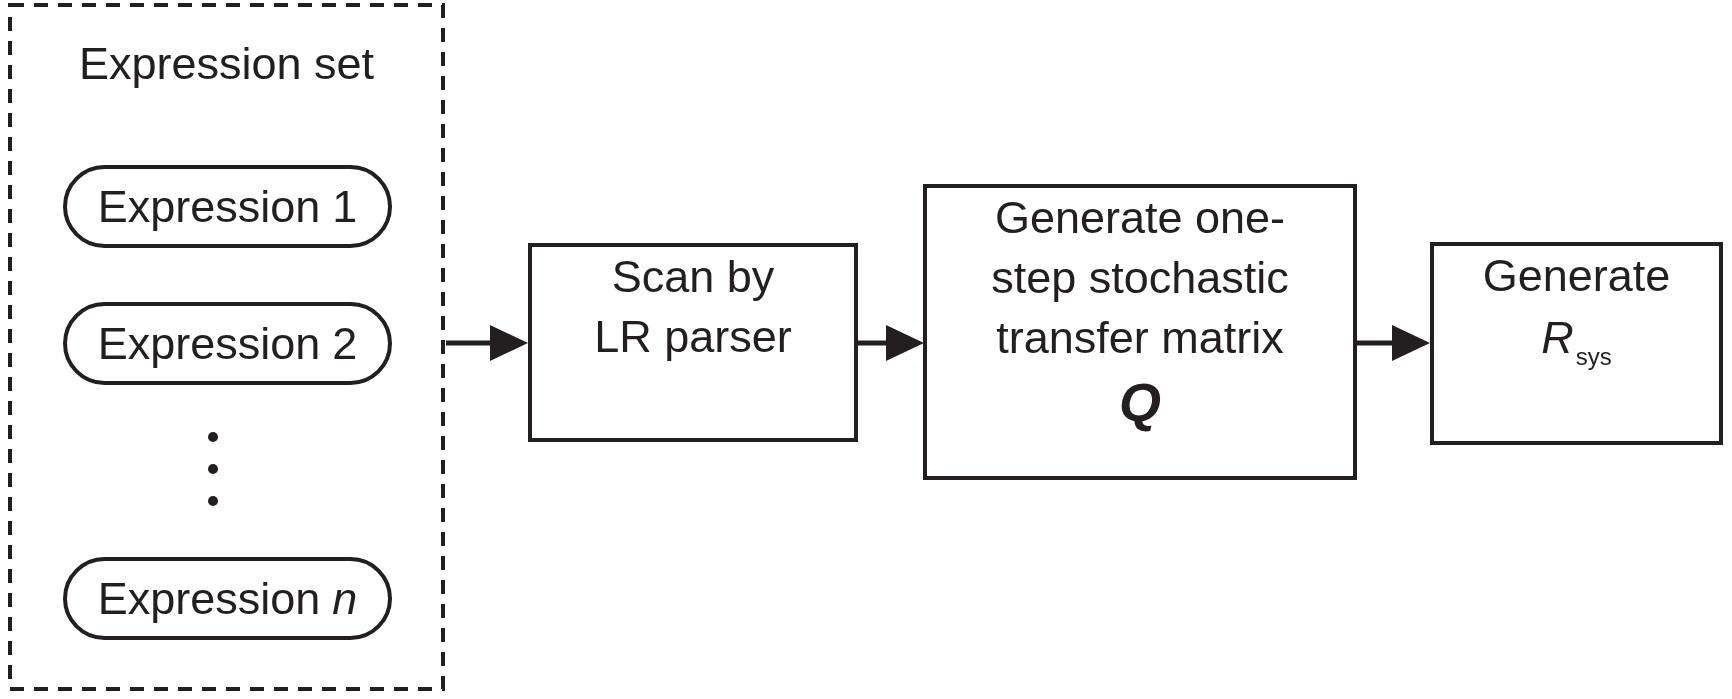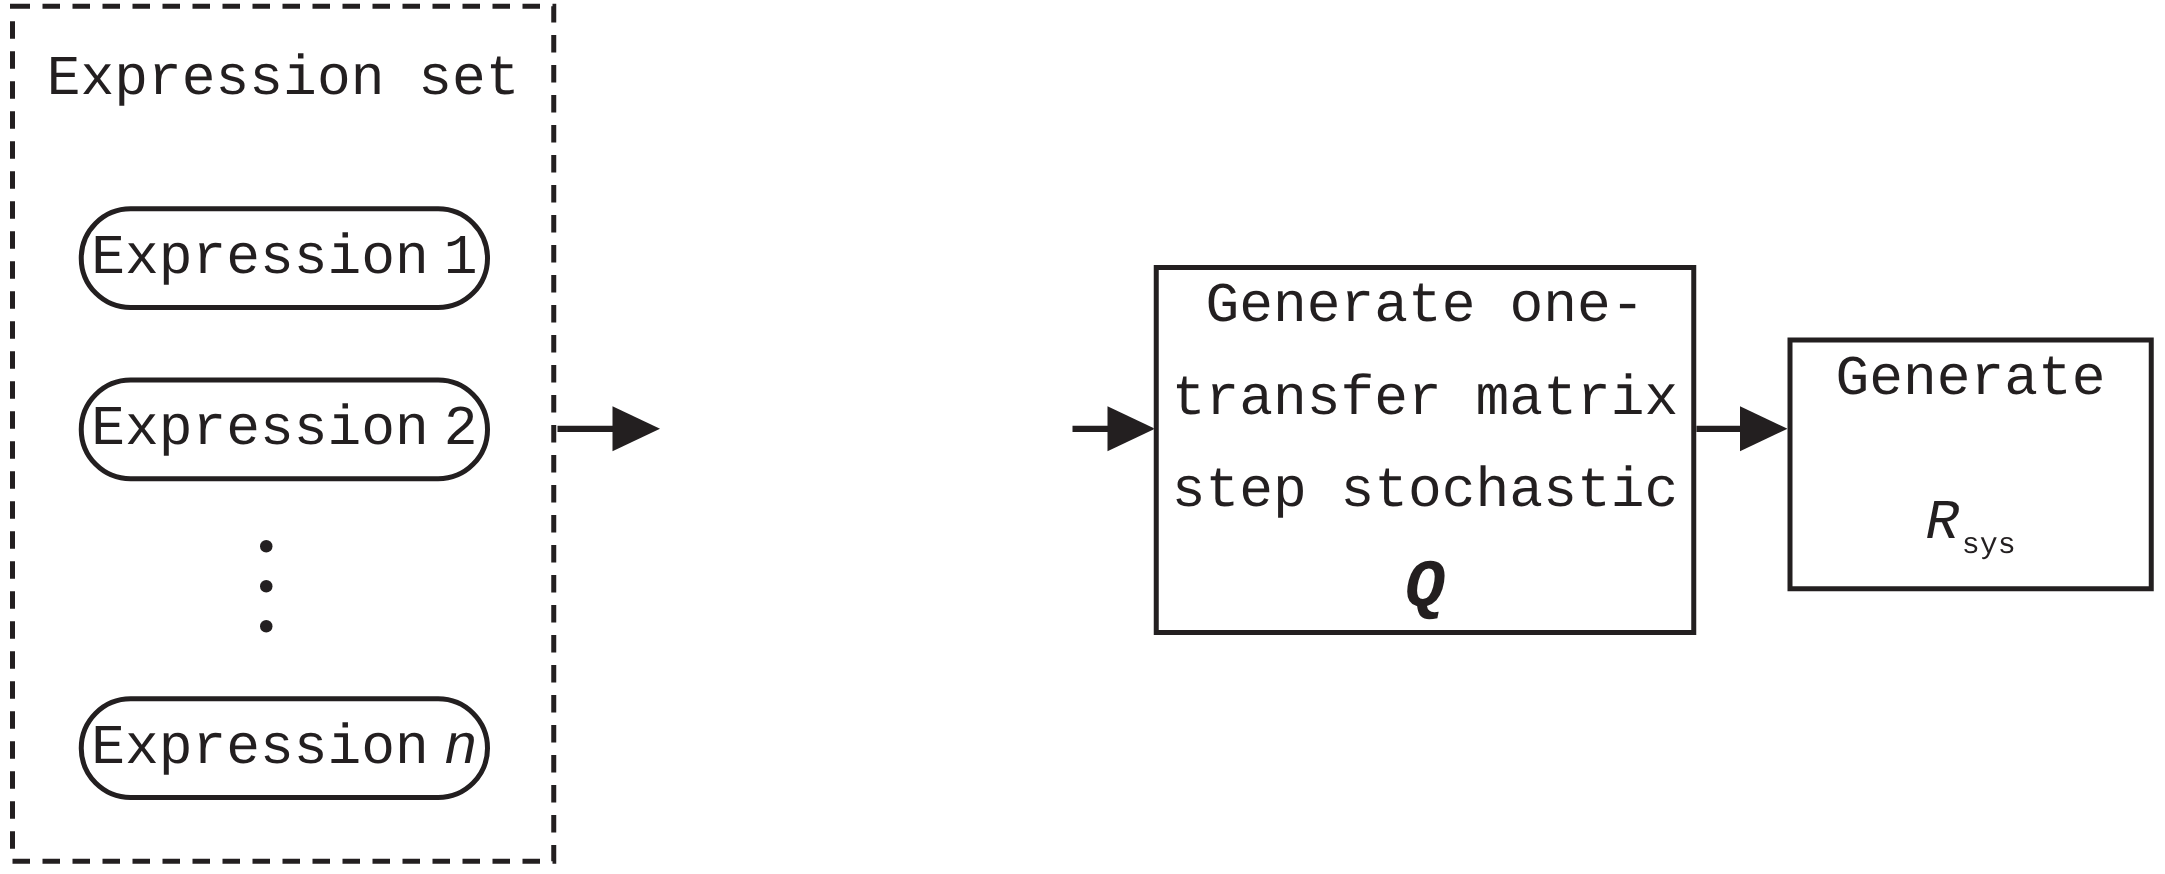--- a/index.html
+++ b/index.html
@@ -2,21 +2,21 @@
 <html style="--ink: #231f20;"><head>
 <meta charset="utf-8">
 <style>
   :root { --ink: #231f20; }
   html, body { margin: 0; padding: 0; background: #ffffff; }
   .canvas {
     position: relative;
     width: 1732px;
     height: 699px;
     background: #ffffff;
-    font-family: Liberation Mono, monospace;
+    font-family: Liberation Sans, sans-serif;
     color: var(--ink);
     overflow: hidden;
   }
   svg.overlay {
     position: absolute;
     left: 0; top: 0;
     width: 1732px; height: 699px;
     z-index: 0;
   }
   .dashed-rect {
@@ -73,27 +73,26 @@
   }
 
   .box {
     position: absolute;
     box-sizing: border-box;
     border: 4px solid var(--ink);
     background: #ffffff;
     display: flex;
     flex-direction: column;
     align-items: center;
-    justify-content: space-between;
+    justify-content: flex-start;
     text-align: center;
     font-size: 45px;
     line-height: 60px;
     z-index: 1;
     white-space: nowrap;
-    margin-top: 28px;
   }
   .box-scan      { left: 528px;  top: 243px; width: 330px; height: 199px; }
   .box-generate  { left: 923px;  top: 184px; width: 434px; height: 296px; }
   .box-calculate { left: 1430px; top: 242px; width: 293px; height: 203px; }
 
   .q-symbol {
     font-size: 54px;
     font-weight: bold;
     font-style: italic;
     line-height: 64px;
@@ -149,25 +148,29 @@
     <div class="dot"></div>
     <div class="dot"></div>
   </div>
 
   <div class="pill pill-n">
     <span>Expression</span>
       <span class="sep"></span>
     <span class="var-italic">n</span>
   </div>
 
+  <div class="box box-scan">
+    <div>Scan by</div>
+    <div>LR parser</div>
+  </div>
 
   <div class="box box-generate">
     <div>Generate one-</div>
+    <div>step stochastic</div>
     <div>transfer matrix</div>
-    <div>step stochastic</div>
     <div class="q-symbol">Q</div>
   </div>
 
   <div class="box box-calculate">
     <div>Generate</div>
     <div class="r-line">
       <span class="r-symbol">R</span><span class="r-sub">sys</span>
     </div>
   </div>
 

